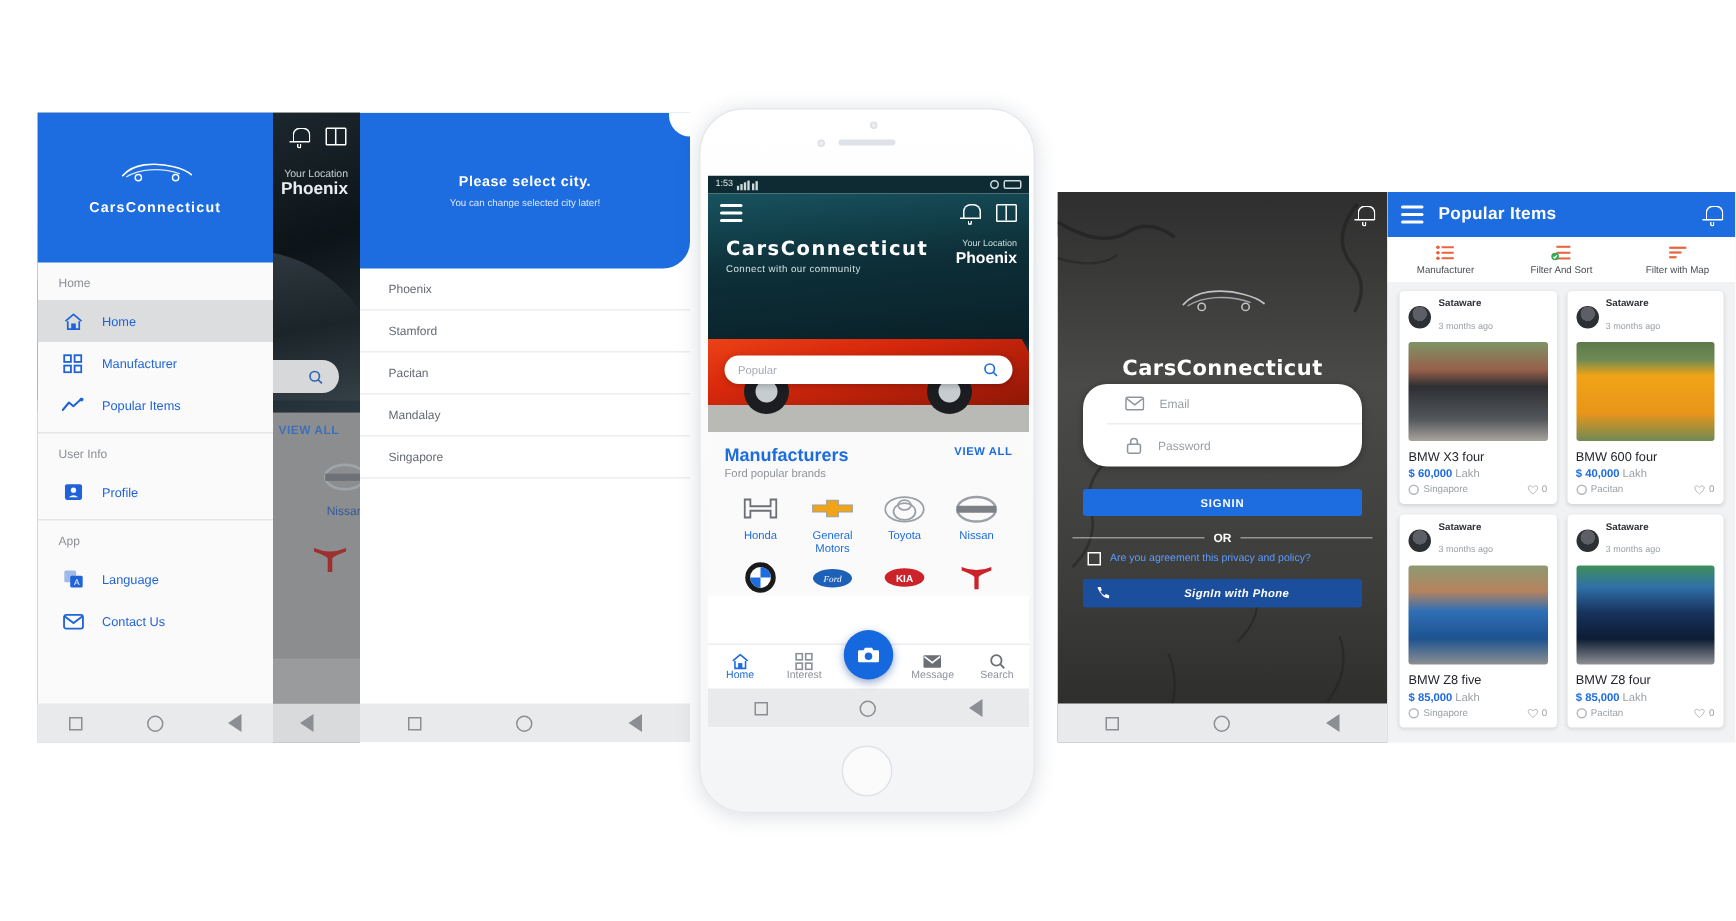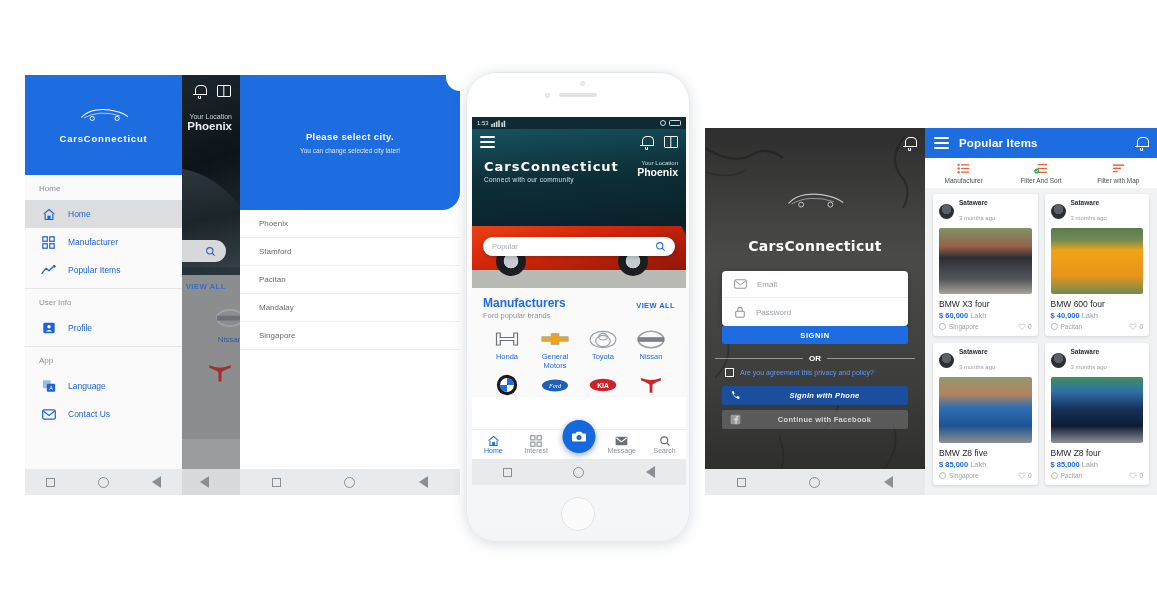--- a/index.html
+++ b/index.html
@@ -80,21 +80,21 @@
   .drawer-sectionlabel { font-size:8px; color:#8b8f96; padding:9px 0 7px 14px; }
   .drawer-item { display:flex; align-items:center; gap:12px; padding:7px 0 7px 16px; }
   .drawer-item.active { background:#dcdddf; }
   .drawer-item .lbl { font-size:8.5px; color:#1f63d6; }
   .drawer-ic { width:15px; height:14px; flex:none; display:flex; align-items:center; justify-content:center; }
   .drawer-divider { height:1px; background:#e4e5e7; margin: 4px 0 0; }
 
   
   #city-phone { left: 240px; top: 75px; width: 220px; height: 420px;
     clip-path: polygon(0 0, 100% 0, 100% 100%, 0 100%); }
-  .city-head { height: 135px; background:#1d6ce0; position:relative;
+  .city-head { height: 104px; background:#1d6ce0; position:relative;
     display:flex; flex-direction:column; align-items:center; justify-content:center; gap:5px;
     border-bottom-right-radius: 18px; }
   .city-head .t1 { color:#fff; font-size:9.5px; font-weight:700; letter-spacing:.4px; }
   .city-head .t2 { color:#dce8fb; font-size:6.5px; }
   .city-row { padding:9px 0 9px 19px; font-size:8px; color:#646a72; }
   .city-sep { height:1px; background:#eceef0; margin-left:0; }
   .corner-notch { position:absolute; right:0; top:0; width:14px; height:16px; background:#fff;
     border-bottom-left-radius:14px; }
 
   
@@ -134,21 +134,21 @@
     background: linear-gradient(165deg,#ff5a1f 0%, #d7280c 52%, #8e1606 100%);
     border-radius: 72px 120px 10px 10px; }
   .hero-car .wheel { position:absolute; bottom:-6px; width:30px; height:30px; border-radius:50%;
     background: radial-gradient(circle,#c7ccd1 0 33%,#1b1d20 36% 100%); }
   .searchbar { position:absolute; left:11px; right:11px; top:120px; height:19px; background:#fff;
     border-radius:10px; display:flex; align-items:center; justify-content:space-between;
     padding:0 9px; box-shadow:0 1px 4px rgba(0,0,0,.24); z-index:3; }
   .searchbar .ph { font-size:7.5px; color:#a6abb1; }
 
   .sec-white { background:#fafafa; padding:8px 11px 0; }
-  .sec-head { display:flex; align-items:flex-end; justify-content:space-between; }
+  .sec-head { display:flex; align-items:flex-start; justify-content:space-between; }
   .sec-title { font-size:12px; font-weight:700; color:#1d6ce0; }
   .sec-viewall { font-size:7.5px; font-weight:700; color:#1d6ce0; letter-spacing:.4px; }
   .sec-sub { font-size:7.5px; color:#8e939a; margin-top:1px; }
   .brand-grid { display:grid; grid-template-columns:repeat(4,1fr); row-gap:3px; margin-top:7px; }
   .brand-cell { text-align:center; }
   .brand-logo { height:24px; display:flex; align-items:center; justify-content:center; }
   .brand-name { font-size:7.5px; color:#1d6ce0; line-height:1.15; margin-top:2px; }
 
   .bottomnav { position:absolute; left:0; right:0; bottom:26px; height:30px; background:#fff;
     display:flex; align-items:center; border-top:1px solid #eceef0; }
@@ -161,22 +161,22 @@
     box-shadow:0 2px 6px rgba(20,60,140,.45); }
 
   
   #signin-phone { left: 705px; top: 128px; width: 220px; height: 367px; z-index:2; }
   .si-bg { position:absolute; inset:0;
     background: linear-gradient(180deg,#2e2e2e 0%, #4a4a48 35%, #3d3d3c 70%, #2a2a29 100%); }
   .si-branches { position:absolute; inset:0; opacity:.55; }
   .si-logo { position:absolute; left:50%; top:62px; transform:translateX(-50%); opacity:.85; }
   .si-name { position:absolute; left:0; right:0; top:110px; text-align:center; color:#fff;
     font-size:14px; font-weight:700; letter-spacing:.3px; font-family:"DejaVu Sans", sans-serif; }
-  .si-card { position:absolute; left:17px; right:17px; top:143px; background:#fff; border-radius:4px;
-    box-shadow:0 1px 5px rgba(0,0,0,.3); }
+  .si-card { position:absolute; left:17px; right:17px; top:128px; background:#fff; border-radius:16px;
+    box-shadow:0 1px 5px rgba(0,0,0,.3);padding-left:16px; }
   .si-field { display:flex; align-items:center; gap:10px; padding:8px 12px; }
   .si-field + .si-field { border-top:1px solid #ebedef; }
   .si-field .ph { font-size:8px; color:#9aa0a6; }
   .si-btn { position:absolute; left:17px; right:17px; top:198px; height:18px; background:#1d6ce0;
     border-radius:2px; color:#fff; font-size:7.5px; font-weight:700; letter-spacing:.6px;
     display:flex; align-items:center; justify-content:center; }
   .si-or { position:absolute; left:0; right:0; top:226px; display:flex; align-items:center;
     gap:6px; padding:0 10px; }
   .si-or .line { flex:1; height:1px; background:rgba(255,255,255,.45); }
   .si-or .t { color:#fff; font-size:8px; font-weight:700; }
@@ -450,27 +450,20 @@
       <span class="box"></span>
       <span class="t">Are you agreement this privacy and policy?</span>
     </div>
 
     <div class="si-social si-phone">
       <svg width="11" height="11" viewBox="0 0 14 14">
         <path d="M2.2 2.6 Q2.2 1.6 3.2 1.6 L4.8 1.6 L5.8 4.4 L4.5 5.4 Q5.6 7.8 8.2 9 L9.2 7.7 L12 8.7 L12 10.3 Q12 11.3 11 11.3 Q6 11 2.2 2.6 Z" fill="#ffffff"></path>
       </svg>
       <span class="t">SignIn with Phone</span>
     </div>
-    <div class="si-social si-fb">
-      <svg width="11" height="11" viewBox="0 0 14 14">
-        <rect x="0.8" y="0.8" width="12.4" height="12.4" rx="1.6" fill="#9a9a9a"></rect>
-        <path d="M8.6 13.2 V7.8 H10.2 L10.5 6 H8.6 V5 Q8.6 4.3 9.6 4.3 H10.6 V2.7 Q9.9 2.6 9.1 2.6 Q6.9 2.6 6.9 4.7 V6 H5.4 V7.8 H6.9 V13.2 Z" fill="#d9d9d9"></path>
-      </svg>
-      <span class="t">Continue with Facebook</span>
-    </div>
 
     <div class="navbar-android">
       <span class="nav-sq"></span>
       <span class="nav-ci"></span>
       <span class="nav-tri"></span>
     </div>
   </div>
 
   <div class="panel" id="pop-phone">
     <div class="appbar">

